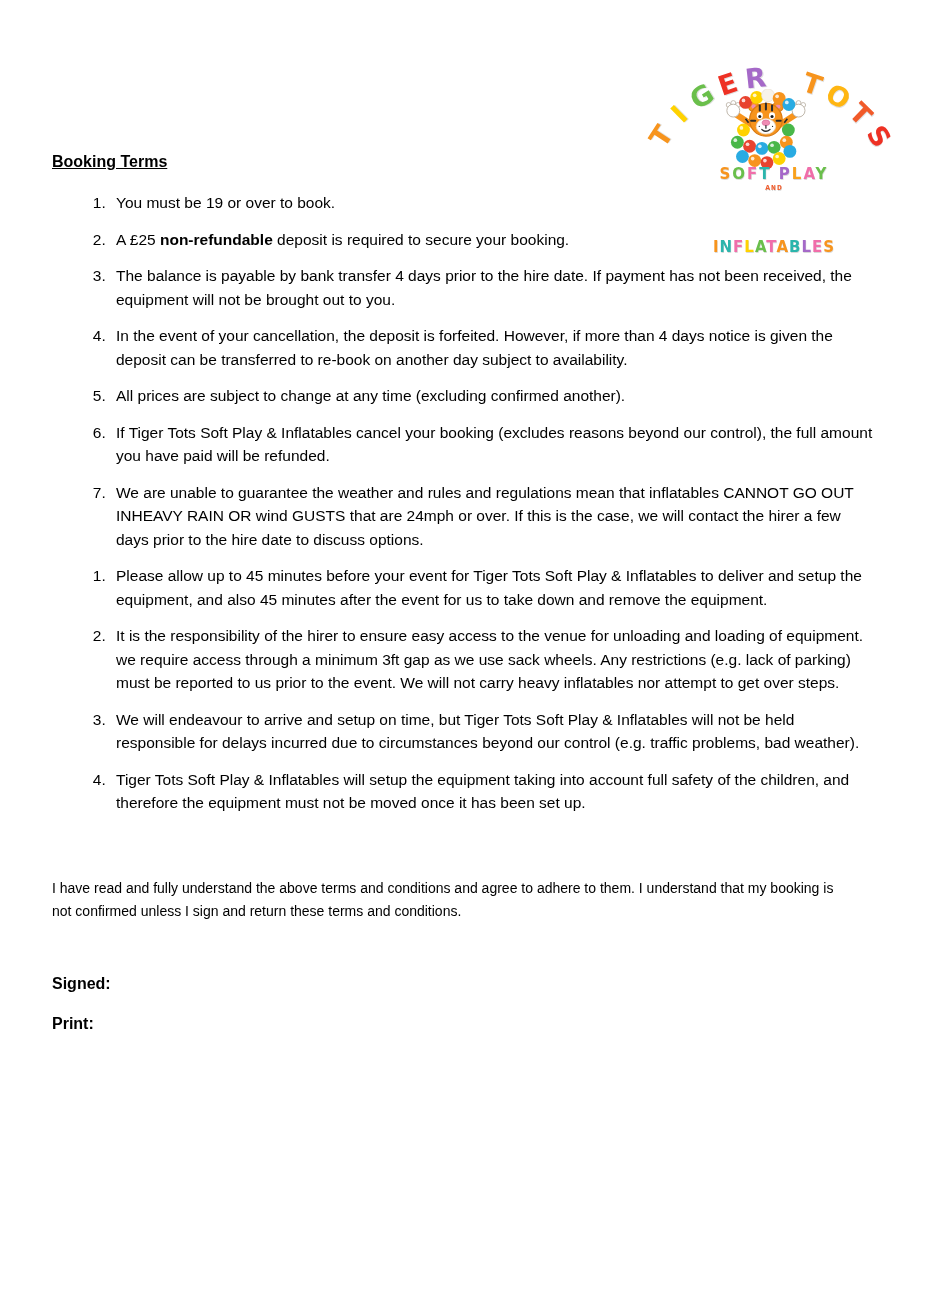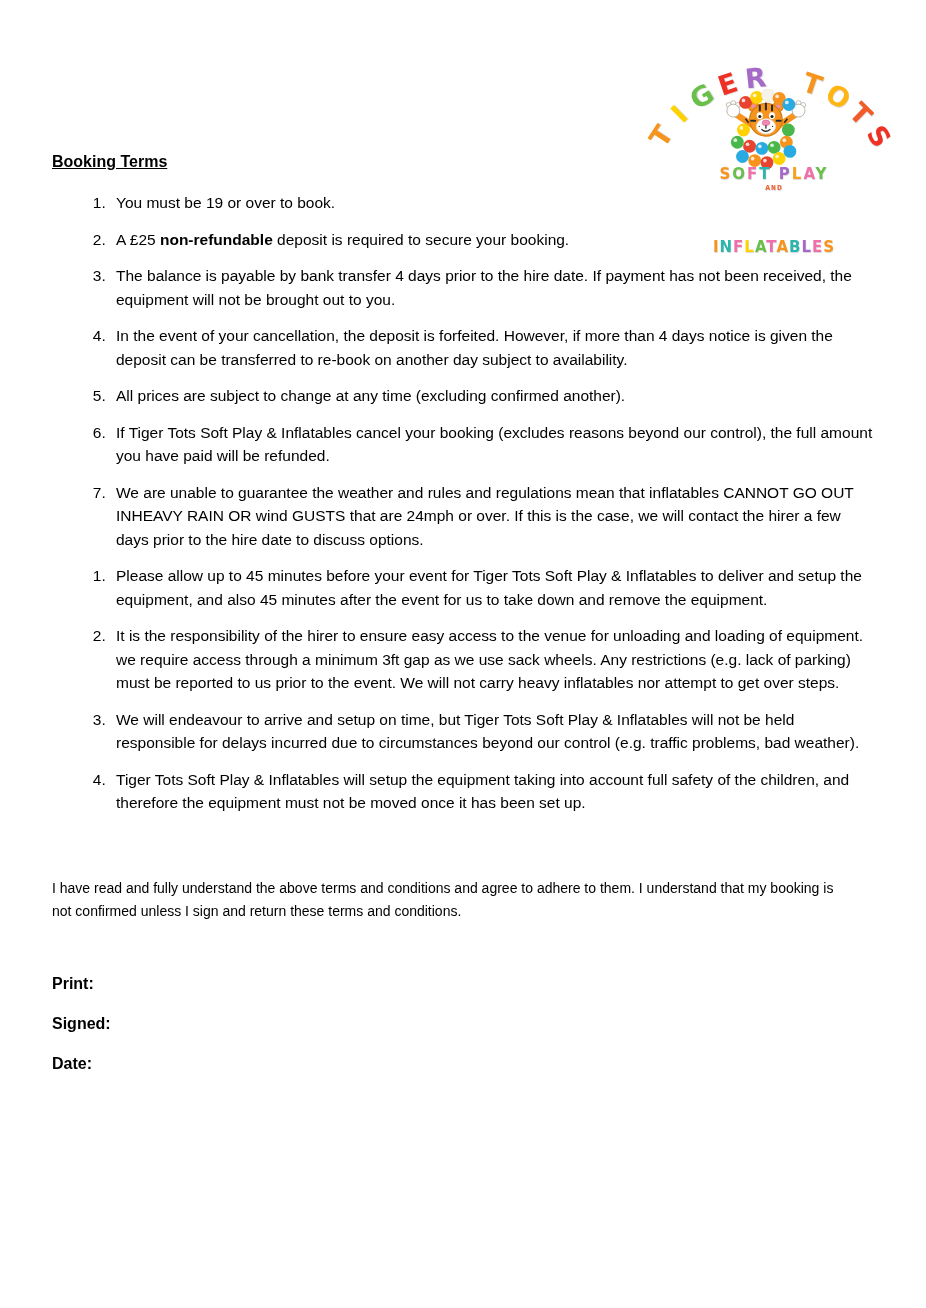--- a/index.html
+++ b/index.html
@@ -199,19 +199,18 @@
         <li><span>Please allow up to 45 minutes before your event for Tiger Tots Soft Play &amp; Inflatables to deliver and setup the equipment, and also 45 minutes after the event for us to take down and remove the equipment.</span></li>
         <li><span>It is the responsibility of the hirer to ensure easy access to the venue for unloading and loading of equipment. we require access through a minimum 3ft gap as we use sack wheels. Any restrictions (e.g. lack of parking) must be reported to us prior to the event. We will not carry heavy inflatables nor attempt to get over steps.</span></li>
         <li><span>We will endeavour to arrive and setup on time, but Tiger Tots Soft Play &amp; Inflatables will not be held responsible for delays incurred due to circumstances beyond our control (e.g. traffic problems, bad weather).</span></li>
         <li><span>Tiger Tots Soft Play &amp; Inflatables will setup the equipment taking into account full safety of the children, and therefore the equipment must not be moved once it has been set up.</span></li>
       </ol>
   </div>
 
   <p class="agreement">I have read and fully understand the above terms and conditions and agree to adhere to them. I understand that my booking is not confirmed unless I sign and return these terms and conditions.</p>
 
   <div class="signature-block">
+    <p class="sig-label">Signed:</p>
     <p class="sig-label">Print:</p>
-    <p class="sig-label">Signed:</p>
-    <p class="sig-label">Date:</p>
   </div>
 
   <div class="bottom-rule"></div>
 </div>
 
 </body></html>

